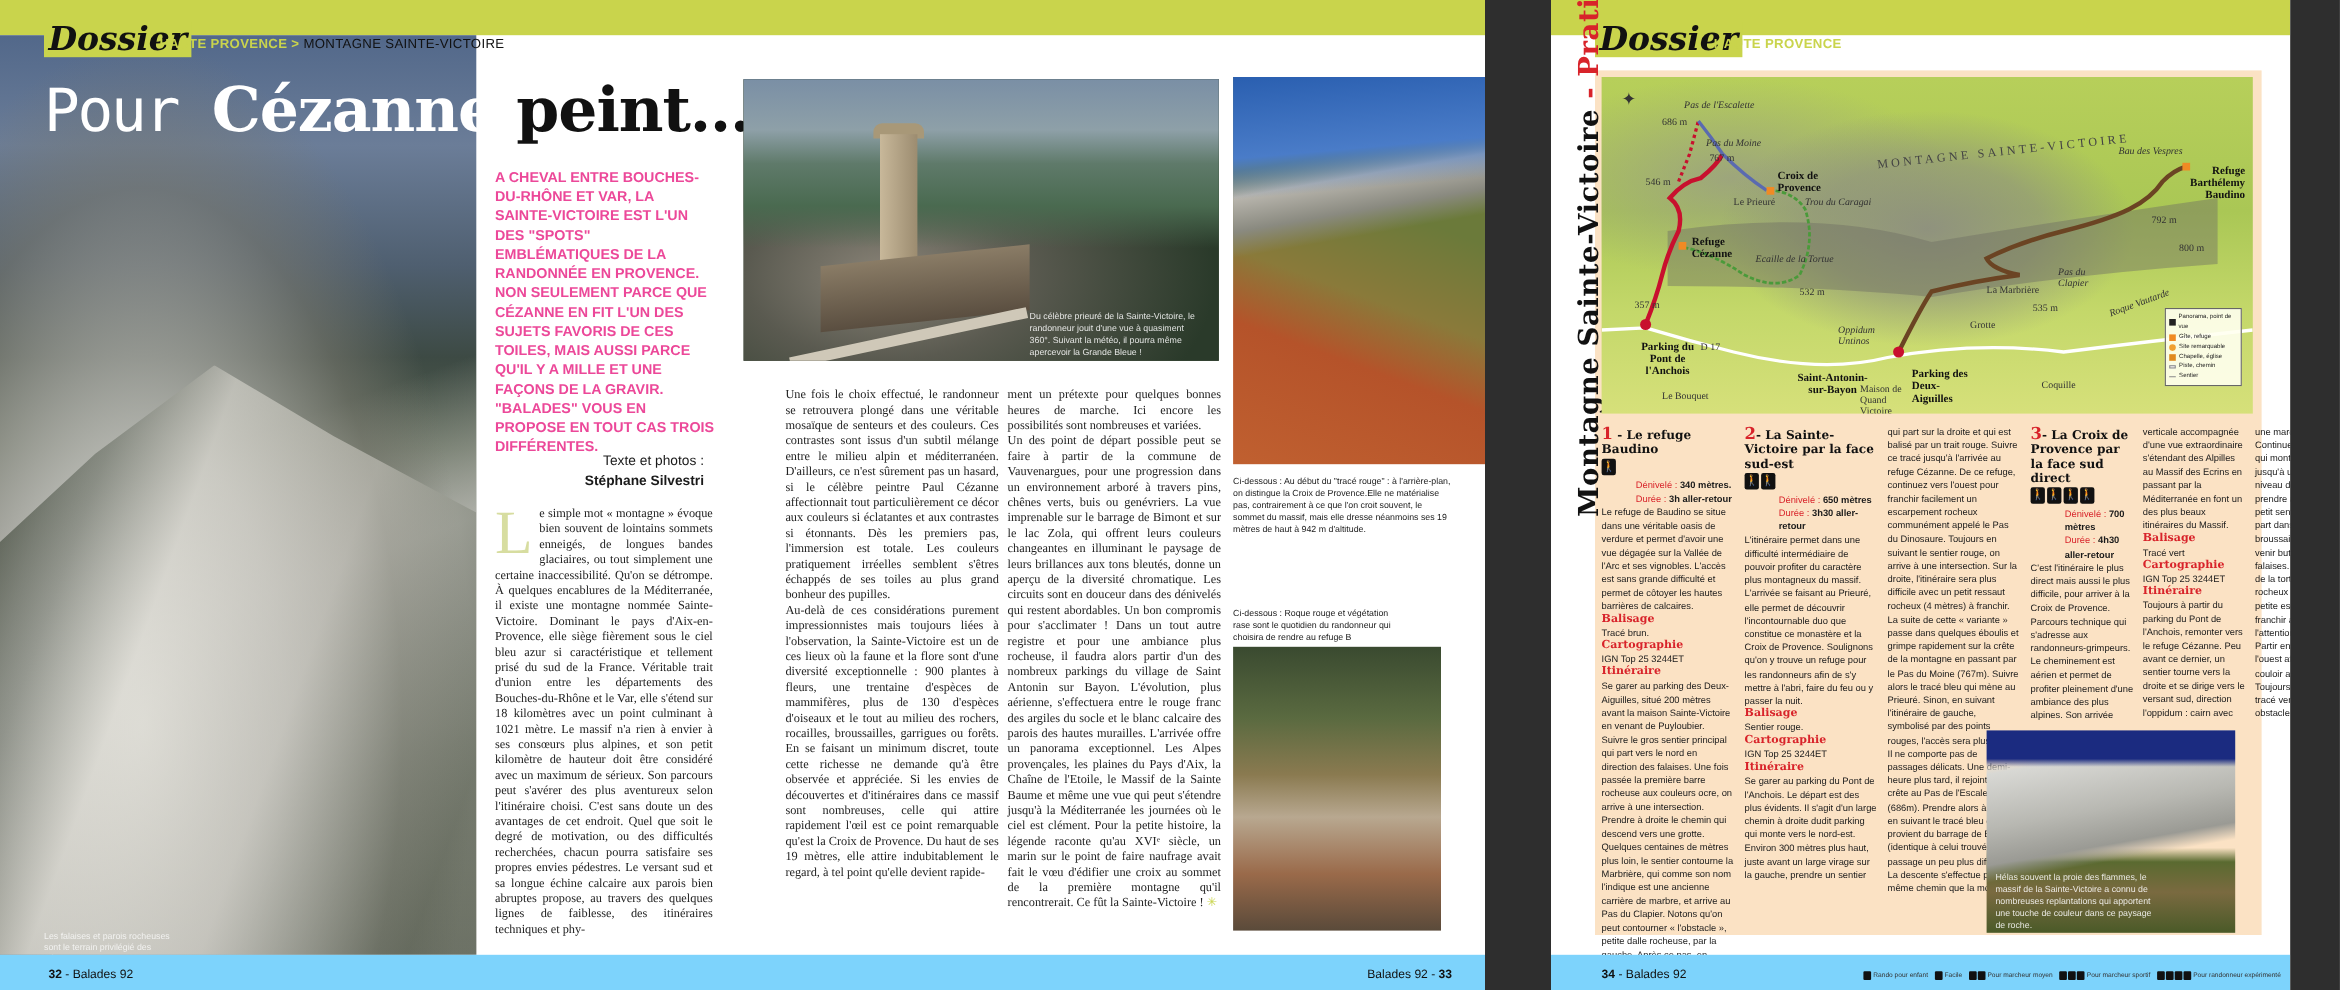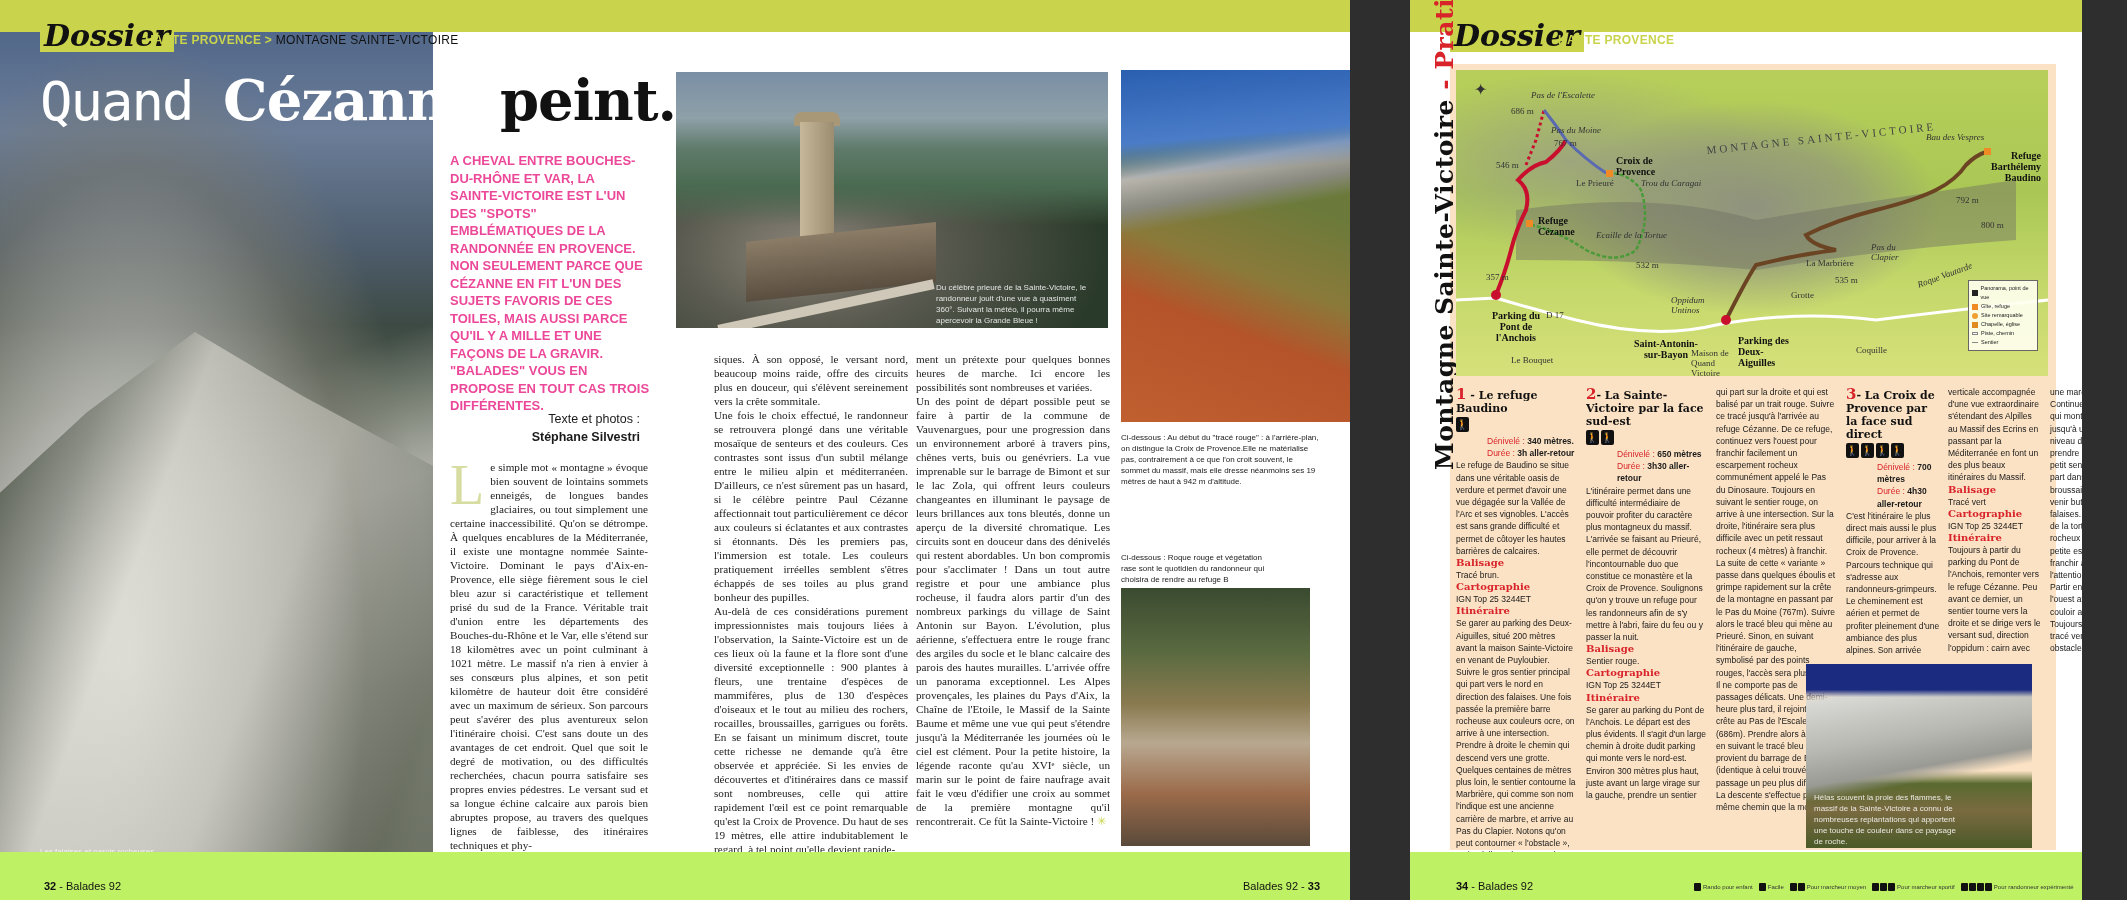--- a/index.html
+++ b/index.html
@@ -3,21 +3,21 @@
 <meta charset="utf-8">
 <style>
   * { box-sizing: border-box; margin: 0; padding: 0; }
   html, body { width: 2127px; height: 900px; overflow: hidden; background: #2e2e2e; }
   body { position: relative; font-family: "Liberation Serif", serif; }
 
   .spread { position: absolute; top: 0; left: 0; width: 1350px; height: 900px; background: #fff; overflow: hidden; }
   .page3 { position: absolute; top: 0; left: 1410px; width: 672px; height: 900px; background: #fff; overflow: hidden; }
 
   .topbar { position: absolute; top: 0; left: 0; right: 0; height: 32px; background: #c9d44c; }
-  .botbar { position: absolute; bottom: 0; left: 0; right: 0; height: 48px; background: #bef264; }
+  .botbar { position: absolute; bottom: 0; left: 0; right: 0; height: 32px; background: #7dd3fc; }
 
   
   .hero { position: absolute; top: 32px; left: 0; width: 433px; height: 836px;
     background:
       radial-gradient(ellipse at 30% 75%, rgba(230,230,225,0.95) 0%, rgba(190,190,185,0.85) 30%, rgba(120,120,110,0.6) 55%, transparent 70%),
       linear-gradient(160deg, transparent 45%, rgba(200,200,195,0.7) 60%, rgba(170,170,160,0.8) 80%),
       linear-gradient(180deg, #52688a 0%, #6b7d98 12%, #4f5f70 25%, #3d4a44 35%, #55604f 45%, #8d8c84 60%, #b8b6ae 75%, #9a9a90 90%, #6e6e66 100%);
   }
   .hero-ridge { position: absolute; left: 0; top: 300px; width: 433px; height: 536px;
     background: linear-gradient(110deg, rgba(40,50,35,0.7) 0%, rgba(40,50,35,0.3) 20%, rgba(220,218,210,0.6) 35%, rgba(200,198,190,0.6) 60%, rgba(60,70,55,0.5) 90%);
@@ -119,21 +119,21 @@
     <div class="hero-ridge"></div>
     <div class="hero-caption">Les falaises et parois rocheuses sont le terrain privilégié des grimpeurs...</div>
   </div>
 
   <div class="dossier" style="left:40px; top:20px;">Dossier</div>
   <div class="rubric" style="left:145px; top:33px;">
     <span>HAUTE PROVENCE</span><span> &gt; </span><span class="sub">MONTAGNE SAINTE-VICTOIRE</span>
   </div>
 
   <div class="title">
-    <span class="t1">Quand </span><span class="t2">Cézanne </span><span class="t3">peint…</span>
+    <span class="t1">Pour </span><span class="t2">Cézanne </span><span class="t3">peint…</span>
   </div>
 
   <div class="chapeau">A CHEVAL ENTRE BOUCHES-DU-RHÔNE ET VAR, LA SAINTE-VICTOIRE EST L'UN DES "SPOTS" EMBLÉMATIQUES DE LA RANDONNÉE EN PROVENCE. NON SEULEMENT PARCE QUE CÉZANNE EN FIT L'UN DES SUJETS FAVORIS DE CES TOILES, MAIS AUSSI PARCE QU'IL Y A MILLE ET UNE FAÇONS DE LA GRAVIR. "BALADES" VOUS EN PROPOSE EN TOUT CAS TROIS DIFFÉRENTES.</div>
   <div class="credit">
     <span>Texte et photos :</span>
     <b>Stéphane Silvestri</b>
   </div>
 
   <div class="body-col" style="left:450px; top:460px; width:198px;">
     <span class="dropcap">L</span>
@@ -142,21 +142,20 @@
 
   <div class="photo ph-chapel">
     <div class="roof"></div>
     <div class="tower"></div>
     <div class="nave"></div>
     <div class="wall"></div>
     <div class="photo-cap" style="left:260px; top:210px; width:160px;">Du célèbre prieuré de la Sainte-Victoire, le randonneur jouit d'une vue à quasiment 360°. Suivant la météo, il pourra même apercevoir la Grande Bleue !</div>
   </div>
 
   <div class="body-col" style="left:714px; top:352px; width:194px;">
-    <p>siques. À son opposé, le versant nord, beaucoup moins raide, offre des circuits plus en douceur, qui s'élèvent sereinement vers la crête sommitale.</p>
     <p>Une fois le choix effectué, le randonneur se retrouvera plongé dans une véritable mosaïque de senteurs et des couleurs. Ces contrastes sont issus d'un subtil mélange entre le milieu alpin et méditerranéen. D'ailleurs, ce n'est sûrement pas un hasard, si le célèbre peintre Paul Cézanne affectionnait tout particulièrement ce décor aux couleurs si éclatantes et aux contrastes si étonnants. Dès les premiers pas, l'immersion est totale. Les couleurs pratiquement irréelles semblent s'êtres échappés de ses toiles au plus grand bonheur des pupilles.</p>
     <p>Au-delà de ces considérations purement impressionnistes mais toujours liées à l'observation, la Sainte-Victoire est un de ces lieux où la faune et la flore sont d'une diversité exceptionnelle : 900 plantes à fleurs, une trentaine d'espèces de mammifères, plus de 130 d'espèces d'oiseaux et le tout au milieu des rochers, rocailles, broussailles, garrigues ou forêts. En se faisant un minimum discret, toute cette richesse ne demande qu'à être observée et appréciée. Si les envies de découvertes et d'itinéraires dans ce massif sont nombreuses, celle qui attire rapidement l'œil est ce point remarquable qu'est la Croix de Provence. Du haut de ses 19 mètres, elle attire indubitablement le regard, à tel point qu'elle devient rapide-</p>
   </div>
 
   <div class="body-col" style="left:916px; top:352px; width:194px;">
     <p>ment un prétexte pour quelques bonnes heures de marche. Ici encore les possibilités sont nombreuses et variées.</p>
     <p><span>Un des point de départ possible peut se faire à partir de la commune de Vauvenargues, pour une progression dans un environnement arboré à travers pins, chênes verts, buis ou genévriers. La vue imprenable sur le barrage de Bimont et sur le lac Zola, qui offrent leurs couleurs changeantes en illuminant le paysage de leurs brillances aux tons bleutés, donne un aperçu de la diversité chromatique. Les circuits sont en douceur dans des dénivelés qui restent abordables. Un bon compromis pour s'acclimater ! Dans un tout autre registre et pour une ambiance plus rocheuse, il faudra alors partir d'un des nombreux parkings du village de Saint Antonin sur Bayon. L'évolution, plus aérienne, s'effectuera entre le rouge franc des argiles du socle et le blanc calcaire des parois des hautes murailles. L'arrivée offre un panorama exceptionnel. Les Alpes provençales, les plaines du Pays d'Aix, la Chaîne de l'Etoile, le Massif de la Sainte Baume et même une vue qui peut s'étendre jusqu'à la Méditerranée les journées où le ciel est clément. Pour la petite histoire, la légende raconte qu'au XVIᵉ siècle, un marin sur le point de faire naufrage avait fait le vœu d'édifier une croix au sommet de la première montagne qu'il rencontrerait. Ce fût la Sainte-Victoire !</span> <span class="endmark">✳</span></p>
   </div>
 
   <div class="photo ph-trail1"></div>
@@ -211,21 +210,21 @@
     <div class="map-label" style="left:30px; top:202px;">357 m</div>
     <div class="map-label bold" style="left:30px; top:240px; width:60px; white-space:normal; text-align:center;">Parking du Pont de l'Anchois</div>
     <div class="map-label" style="left:55px; top:285px;">Le Bouquet</div>
     <div class="map-label bold" style="left:175px; top:268px; width:70px; white-space:normal; text-align:center;">Saint-Antonin-sur-Bayon</div>
     <div class="map-label" style="left:235px; top:278px; width:55px; white-space:normal;">Maison de Quand Victoire</div>
     <div class="map-label bold" style="left:282px; top:265px; width:55px; white-space:normal;">Parking des Deux-Aiguilles</div>
     <div class="map-label ital" style="left:215px; top:225px; width:50px; white-space:normal;">Oppidum Untinos</div>
     <div class="map-label" style="left:335px; top:220px;">Grotte</div>
     <div class="map-label" style="left:350px; top:188px;">La Marbrière</div>
     <div class="map-label ital" style="left:415px; top:172px; width:45px; white-space:normal;">Pas du Clapier</div>
-    <div class="map-label" style="left:379px; top:205px;">535 m</div>
+    <div class="map-label" style="left:392px; top:205px;">535 m</div>
     <div class="map-label ital" style="left:470px; top:62px;">Bau des Vespres</div>
     <div class="map-label bold" style="left:525px; top:80px; width:60px; white-space:normal; text-align:right;">Refuge Barthélemy Baudino</div>
     <div class="map-label" style="left:500px; top:125px;">792 m</div>
     <div class="map-label" style="left:525px; top:150px;">800 m</div>
     <div class="map-label ital" style="left:460px; top:200px; transform:rotate(-20deg);">Roque Vautarde</div>
     <div class="map-label" style="left:400px; top:275px;">Coquille</div>
     <div class="map-label" style="left:90px; top:240px;">D 17</div>
     <div class="map-label" style="left:18px; top:10px; font-size:16px;">✦</div>
     <div class="legend">
       <div>

